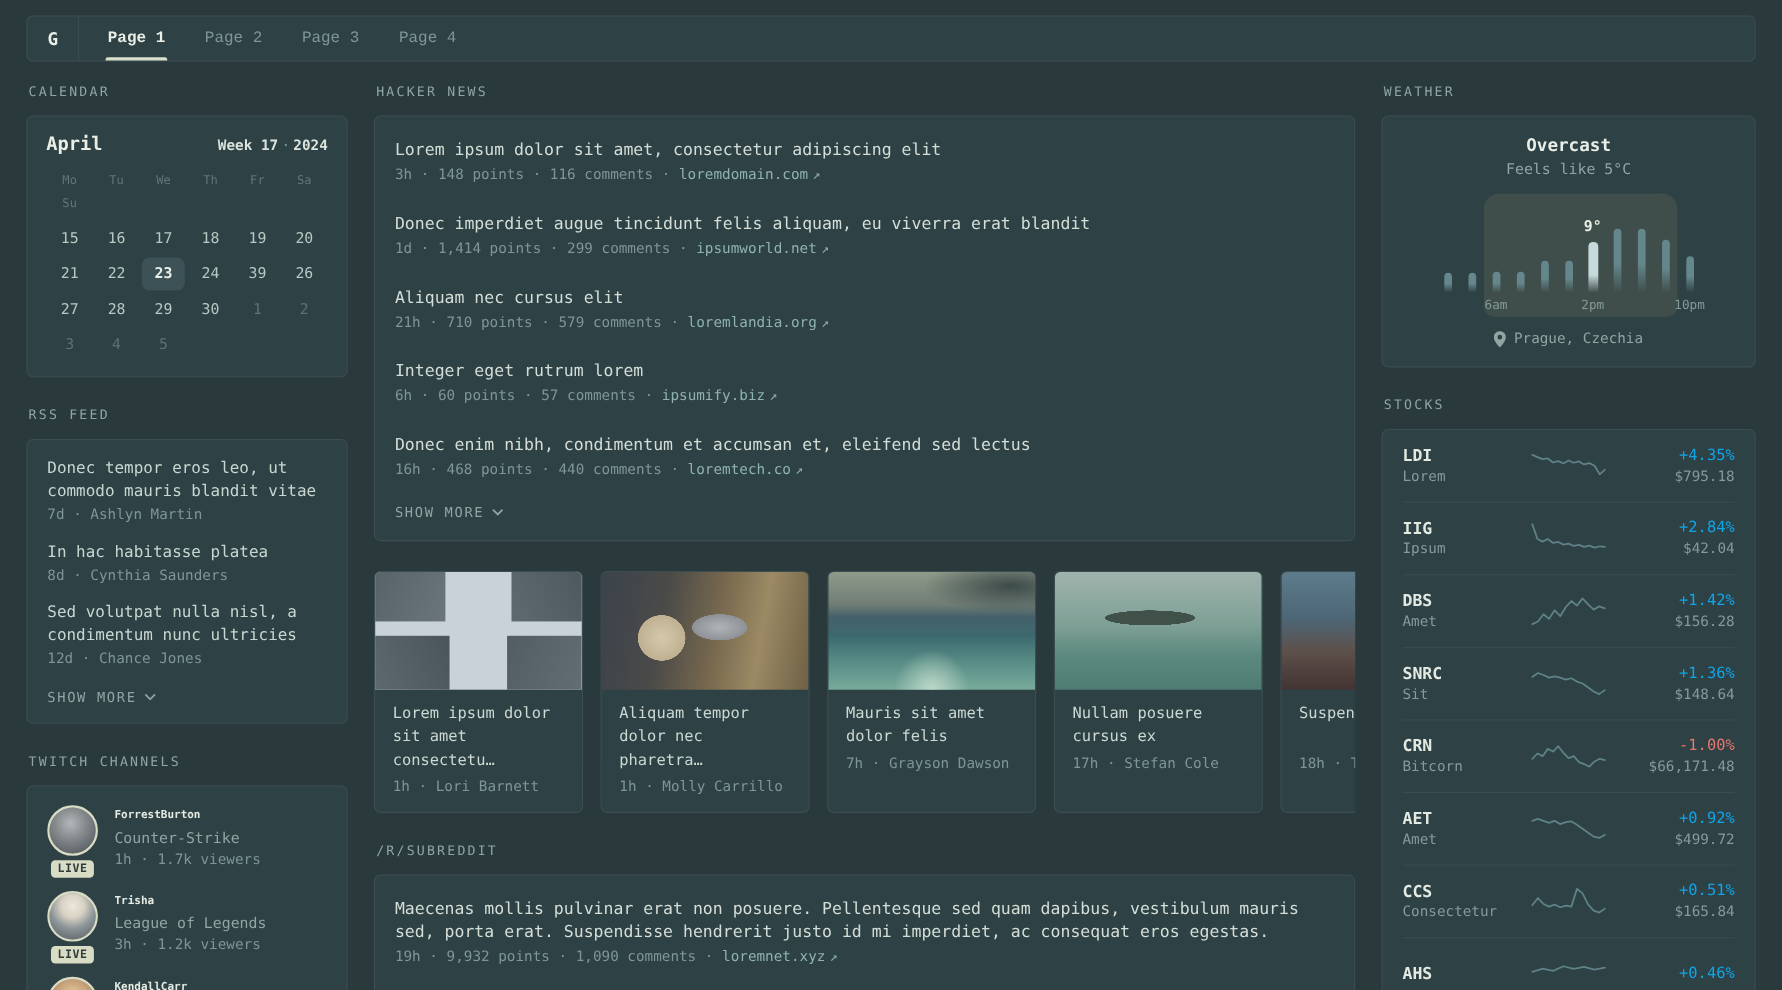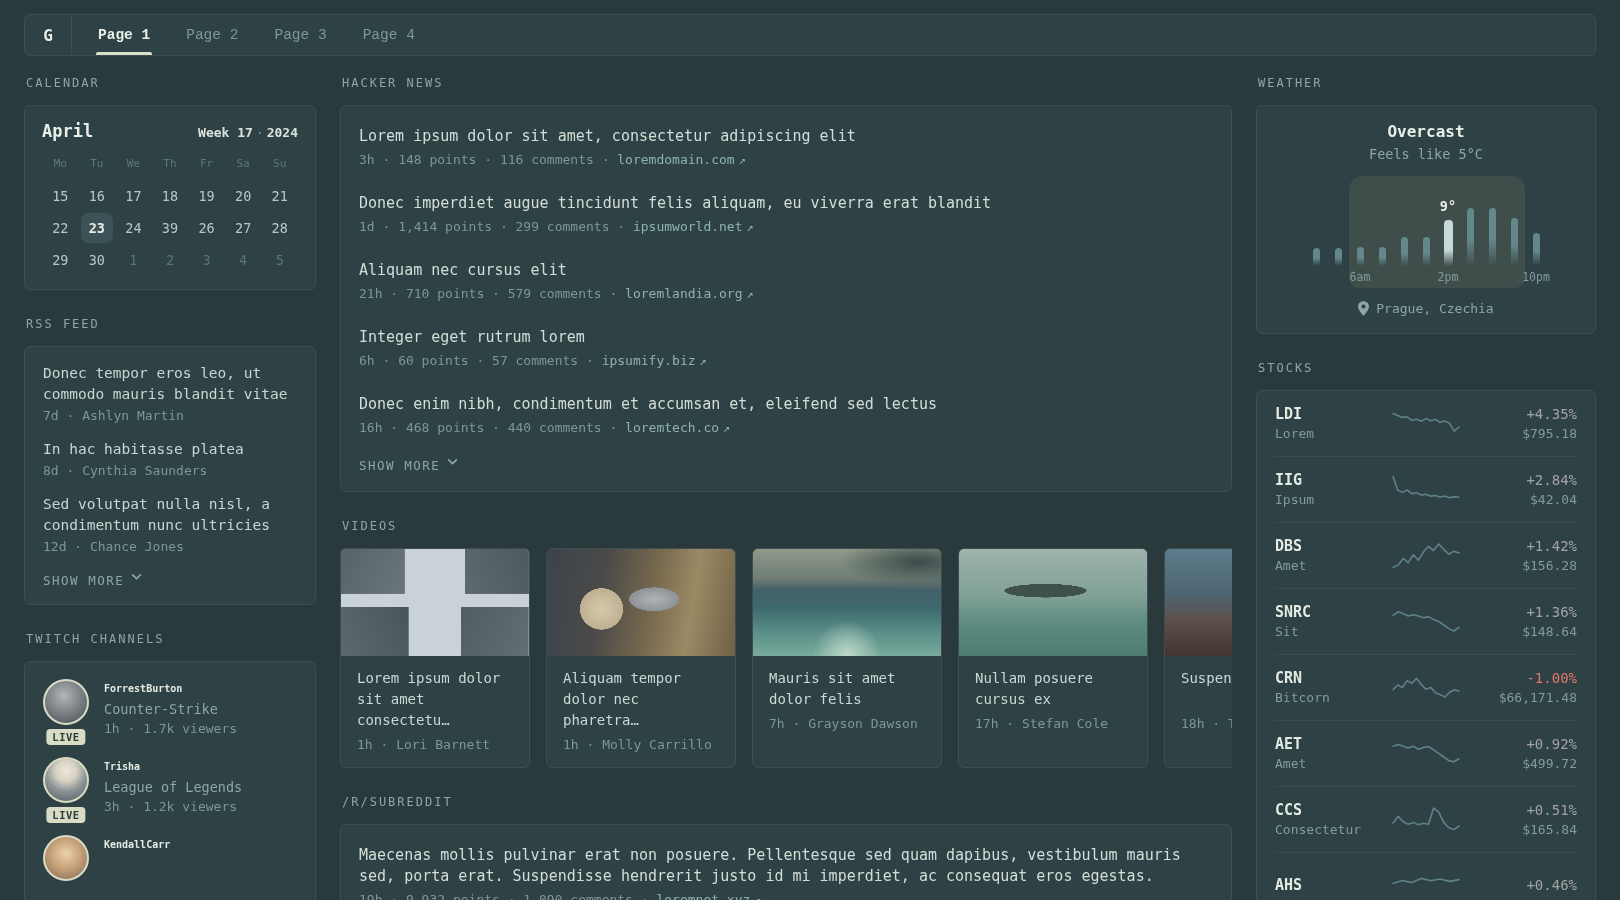--- a/index.html
+++ b/index.html
@@ -45,38 +45,38 @@
   .w-head {
     font-size:12px; letter-spacing:2px; color:#8fa6a3;
     margin:0 0 15px 2px; font-weight:normal;
   }
   
   .cal-card { padding:15px 17px 13px 17px; }
   .cal-top { display:flex; justify-content:space-between; align-items:baseline; margin-bottom:12px; }
   .cal-month { font-size:17px; font-weight:bold; color:#e9eee6; }
   .cal-week { font-size:13px; color:#dbe3dc; font-weight:bold; }
   .cal-week .dot { color:#7e9698; font-weight:normal; padding:0 3px; }
-  .cal-grid, .cal-dow { display:grid; grid-template-columns:repeat(7,1fr); }
+  .cal-grid, .cal-dow { display:grid; grid-template-columns:repeat(6,1fr); }
   .cal-dow { margin-bottom:6px; }
   .dow { text-align:center; font-size:11px; color:#5f7678; padding:4px 0; }
   .daycell {
     height:30px; display:flex; align-items:center; justify-content:center;
     font-size:13.5px; color:#b9c8c3; border-radius:7px; margin:1px 2px;
   }
   .daycell.sel { background:#3d5257; color:#e9eee6; font-weight:bold; }
   .daycell.dim { color:#5c7274; }
   
   .pad-card { padding:16px 18px 14px 18px; }
   .rss-item { margin-bottom:16px; }
   .rss-title { font-size:14.5px; line-height:21px; color:#c9d6d0; cursor:pointer; }
   .rss-meta { font-size:13px; color:#7e9698; margin-top:3px; }
   .showmore {
     background:none; border:none; cursor:pointer;
     font-family:inherit; font-size:12.5px; letter-spacing:1.5px;
-    color:#8fa6a3; display:flex; align-items:flex-start; gap:7px; padding:3px 0 2px 0;
+    color:#8fa6a3; display:flex; align-items:center; gap:7px; padding:3px 0 2px 0;
   }
   .showmore svg { stroke:currentColor; fill:none; stroke-width:1.5; }
   
   .tw-card { padding:17px 18px 10px 18px; }
   .tw-row { display:flex; gap:15px; margin-bottom:19px; cursor:pointer; }
   .tw-avwrap { position:relative; width:46px; flex:none; }
   .tw-avatar {
     width:46px; height:46px; border-radius:50%;
     border:2px solid #d9dcc5;
   }
@@ -176,21 +176,21 @@
     display:flex; align-items:center; justify-content:space-between;
     padding:13px 0; cursor:pointer;
   }
   .stock-row + .stock-row { border-top:1px solid #3a4c50; }
   .s-left { width:96px; flex:none; }
   .sym { font-size:15px; font-weight:bold; color:#e3eae2; line-height:20px; }
   .sname { font-size:13px; color:#849a9b; line-height:19px; }
   .spark { flex:none; }
   .spark polyline { fill:none; stroke:#5e8287; stroke-width:1.6; stroke-linejoin:round; stroke-linecap:round; }
   .s-right { width:96px; flex:none; text-align:right; }
-  .chg { font-size:14px; color:#a3a3a3; line-height:20px; }
+  .chg { font-size:14px; color:#0ea5e9; line-height:20px; }
   .chg.neg { color:#e5776d; }
   .price { font-size:13px; color:#849a9b; line-height:19px; white-space:nowrap; }
 </style>
 </head>
 <body>
 
 <nav class="topnav">
   <div class="logo">G</div>
   <div class="tabs">
 
@@ -409,21 +409,20 @@
         <button class="showmore">
           <span>SHOW MORE</span>
           <svg viewBox="0 0 10 6" width="11" height="7">
               <polyline points="1,1 5,5 9,1"></polyline>
             </svg>
         </button>
       </div>
     </div>
 
     <div class="widget">
-      <h2 class="w-head">VIDEOS</h2>
       <div class="carousel">
 
           <div class="video-card">
             <div class="thumb thumb-towers"></div>
             <div class="vtitle">Lorem ipsum dolor sit amet consectetu…</div>
             <div class="vmeta">1h · Lori Barnett</div>
           </div>
 
           <div class="video-card">
             <div class="thumb thumb-camera"></div>

